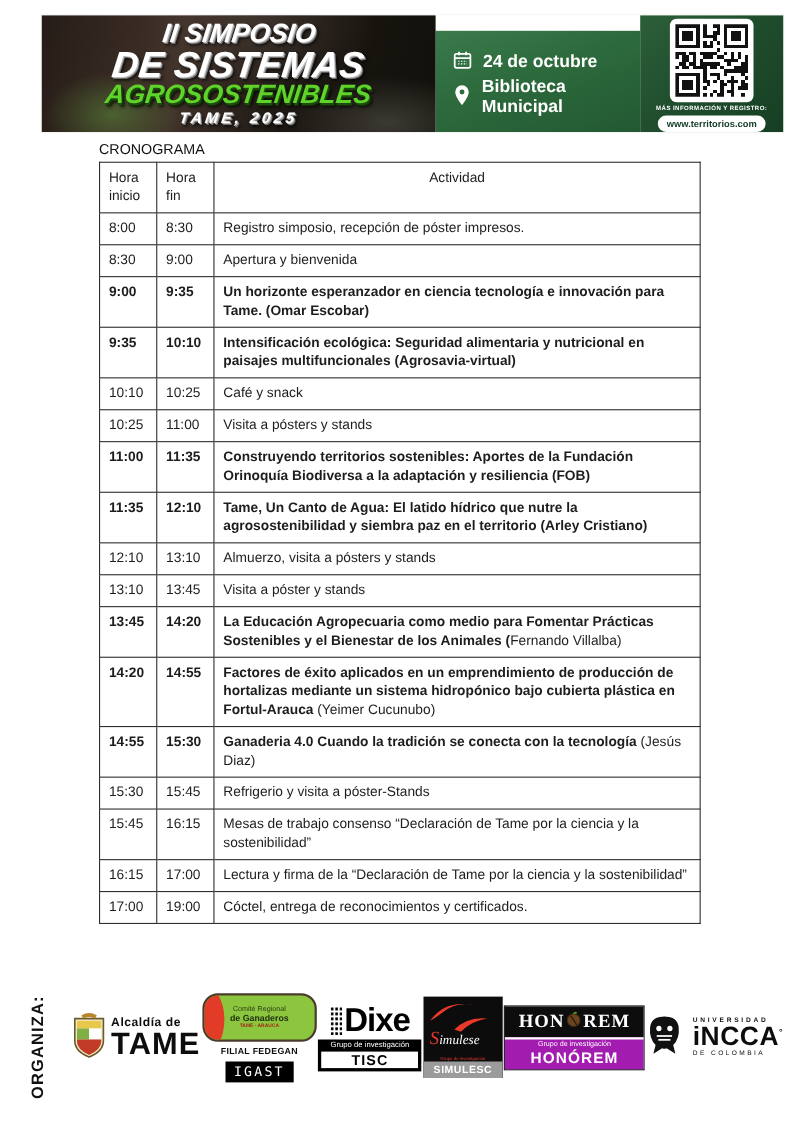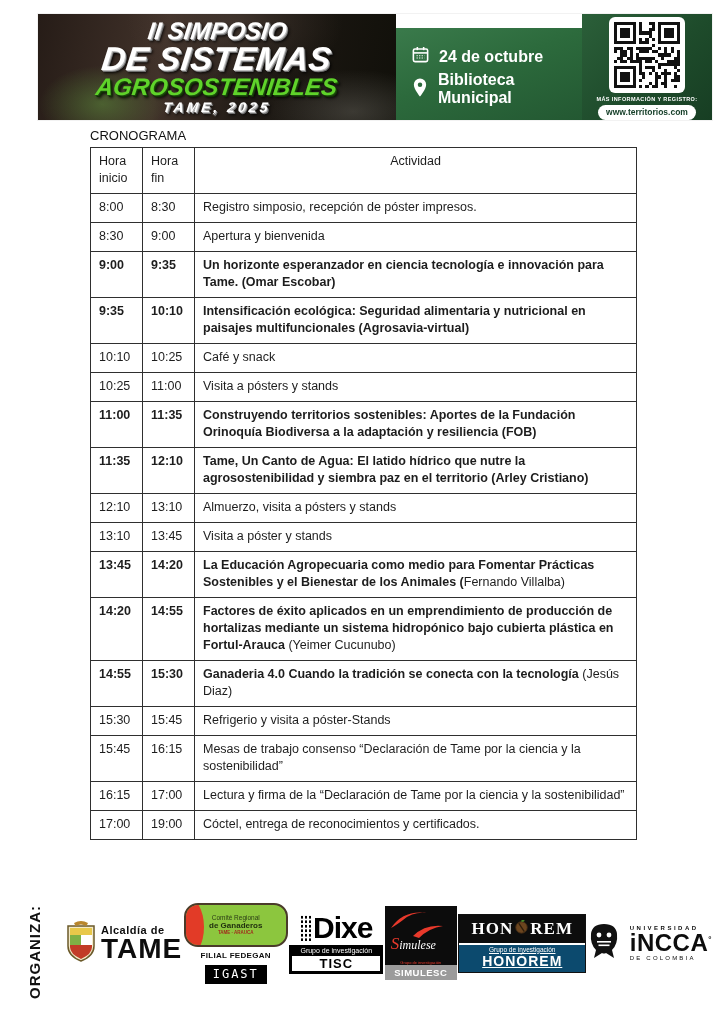--- a/index.html
+++ b/index.html
@@ -94,21 +94,21 @@
     font-style:italic; font-size:12px; white-space:nowrap; }
   .sim-word .big-s { color:#e8392b; font-size:17px; }
   .sim-sub1 { font-size:4px; color:#e8392b; text-align:center; }
   .sim-band { height:15px; background:#9b9b9b; display:flex; align-items:center; justify-content:center;
     color:#fff; font-weight:bold; font-size:9.5px; letter-spacing:.5px; }
 
   
   .hon-box { width:128px; border:1px solid #111; box-sizing:border-box; }
   .hon-top { background:#0d0d0d; color:#fff; font-family:"Liberation Serif", serif; font-weight:bold;
     font-size:17px; display:flex; align-items:flex-end; justify-content:center; gap:1px; padding:4px 0; letter-spacing:1px; }
-  .hon-gold { background:#0c4a6e; border-top:2px solid #fff; color:#fff; text-align:center; padding:1px 0 3px;text-decoration:underline; }
+  .hon-gold { background:#a21caf; border-top:2px solid #fff; color:#fff; text-align:center; padding:1px 0 3px; }
   .hon-sub1 { font-size:6.5px; }
   .hon-sub2 { font-size:14px; font-weight:bold; letter-spacing:1px; }
 
   
   .logo-incca { flex-direction:row; gap:10px; align-items:center; }
   .incca-text { display:flex; flex-direction:column; color:#0d0d0d; }
   .incca-top { font-size:6px; letter-spacing:2.5px; font-weight:bold; }
   .incca-word { font-size:24px; font-weight:bold; line-height:1; letter-spacing:.5px; }
   .incca-word sup { font-size:8px; }
   .incca-bottom { font-size:6px; letter-spacing:2.2px; }

